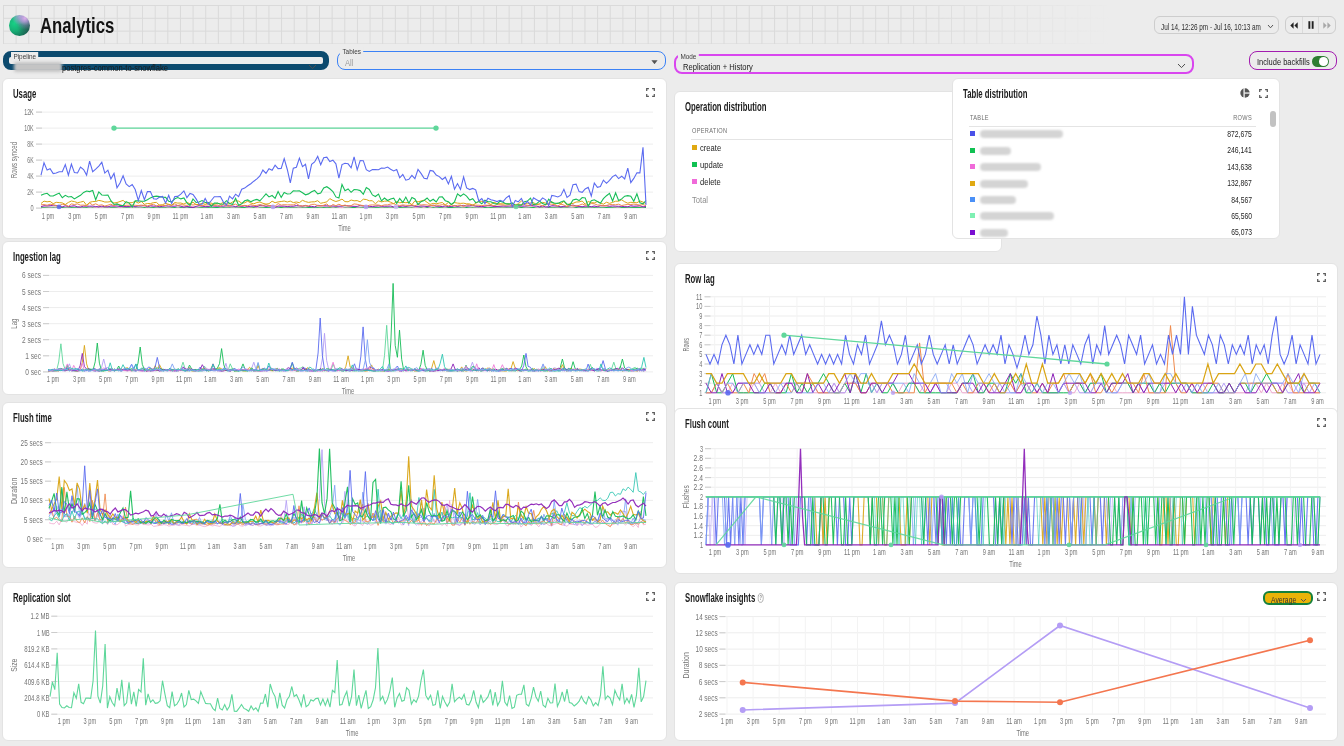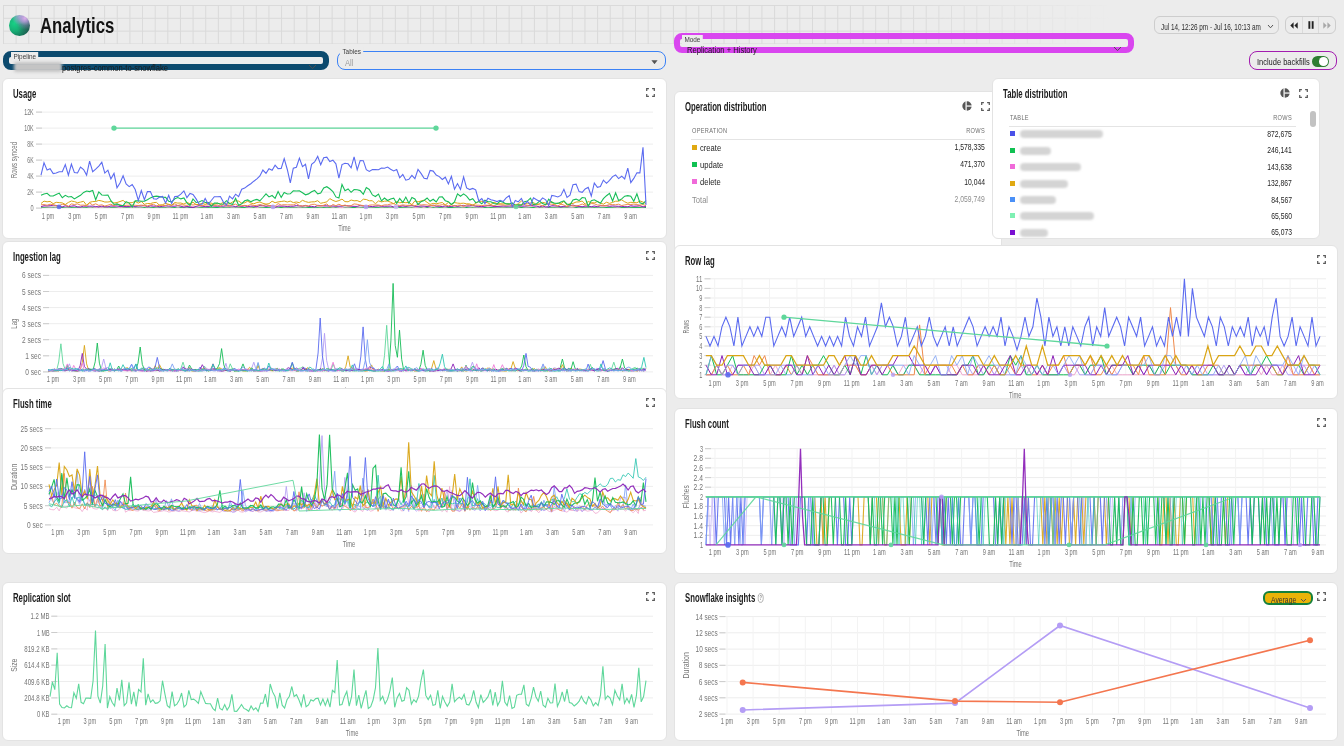--- a/index.html
+++ b/index.html
@@ -47,21 +47,21 @@
       <path d="M1,1 L4.5,4.6 L8,1" stroke="#4f4f4f" stroke-width="1" fill="none"></path>
     </svg>
   </div>
 <div style="position:absolute;left:336.5px;top:50.5px;width:329px;height:19.5px;border:1px solid #3b82f6;border-radius:8px">
     <div style="position:absolute;left:2px;top:-4.5px;background:#ececec;padding:0 3px;font-size:8px;color:#3c3c3c;line-height:9px;transform:scaleX(0.8);transform-origin:0 50%">Tables</div>
     <div class="" style="position:absolute;left:7px;top:5px;font-size:9.5px;color:#1a1a1a;white-space:nowrap;transform:scaleX(0.8);transform-origin:0 50%"><span style="color:#9d9d9d">All</span></div>
     <svg width="7" height="4.5" viewBox="0 0 7 4.5" style="position:absolute;right:7px;top:8px">
       <path d="M0.4,0.3 L3.5,4.2 L6.6,0.3 z" fill="#555"></path>
     </svg>
   </div>
-<div style="position:absolute;left:674px;top:33px;width:460px;height:19.5px;border:6px solid #d946ef;border-radius:8px">
+<div style="position:absolute;left:674px;top:54px;width:520px;height:19.5px;border:2px solid #d946ef;border-radius:8px">
     <div style="position:absolute;left:2px;top:-4.5px;background:#ececec;padding:0 3px;font-size:8px;color:#3c3c3c;line-height:9px;transform:scaleX(0.8);transform-origin:0 50%">Mode</div>
     <div class="" style="position:absolute;left:7px;top:5px;font-size:9.5px;color:#1a1a1a;white-space:nowrap;transform:scaleX(0.8);transform-origin:0 50%">Replication + History</div>
     <svg width="9" height="6" viewBox="0 0 9 6" style="position:absolute;right:6px;top:7px">
       <path d="M1,1 L4.5,4.6 L8,1" stroke="#4f4f4f" stroke-width="1" fill="none"></path>
     </svg>
   </div>
 <div style="position:absolute;left:1248.5px;top:50.5px;width:88px;height:19.5px;border:1px solid #a21caf;border-radius:8px">
     <div style="position:absolute;left:7px;top:5px;font-size:9px;color:#1a1a1a;white-space:nowrap;transform:scaleX(0.83);transform-origin:0 50%">Include backfills</div>
     <div style="position:absolute;right:6.5px;top:4.7px;width:17px;height:10.5px;border-radius:6px;background:#2e7d32">
       <div style="position:absolute;right:0.9px;top:0.9px;width:8.7px;height:8.7px;border-radius:50%;background:#fff"></div>
@@ -164,21 +164,21 @@
     <div class="tnum" style="right:16.2px;top:50.2px">1,578,335</div>
     <div style="position:absolute;left:16.5px;top:69.9px;width:5px;height:5px;background:#10c152"></div>
     <div class="trow" style="left:25px;top:67.10000000000001px">update</div>
     <div class="tnum" style="right:16.2px;top:67.4px">471,370</div>
     <div style="position:absolute;left:16.5px;top:87.1px;width:5px;height:5px;background:#f06ad9"></div>
     <div class="trow" style="left:25px;top:84.3px">delete</div>
     <div class="tnum" style="right:16.2px;top:84.6px">10,044</div>
     <div class="trow gray" style="left:16.5px;top:101.6px">Total</div>
     <div class="tnum gray" style="right:16.2px;top:101.9px">2,059,749</div>
   </div>
-<div class="card" style="left:992px;top:78.4px;width:328px;height:161px">
+<div class="card" style="left:952px;top:78.4px;width:328px;height:161px">
     <div class="ctitle">Table distribution</div>
     <div class="cicons">
       <svg width="10" height="10" viewBox="0 0 10 10">
         <circle cx="5" cy="5" r="4.7" fill="#565656"></circle>
         <rect x="3.5" y="0" width="1.2" height="10" fill="#fff"></rect>
         <rect x="4.4" y="4.45" width="5.6" height="1.2" fill="#fff"></rect>
       </svg>
       <svg width="9" height="9" viewBox="0 0 9 9" fill="none" stroke="#5a5a5a" stroke-width="1.25">
         <path d="M0.7,2.9 V0.7 H2.9"></path>
         <path d="M6.1,0.7 H8.3 V2.9"></path>
@@ -273,21 +273,21 @@
       <polyline fill="none" stroke="#5fd79b" stroke-width="1.0" opacity="0.9" points="45.0,129.0 47.1,128.7 49.3,128.7 51.4,128.3 53.6,128.6 55.7,120.0 57.9,101.8 60.0,121.5 62.1,127.3 64.3,126.0 66.4,129.1 68.6,127.5 70.7,127.8 72.9,127.3 75.0,127.0 77.2,127.8 79.3,129.0 81.4,128.7 83.6,128.0 85.7,127.2 87.9,126.9 90.0,128.0 92.2,128.8 94.3,128.3 96.4,128.6 98.6,128.7 100.7,127.9 102.9,128.9 105.0,127.3 107.2,126.2 109.3,128.6 111.4,127.2 113.6,127.7 115.7,128.2 117.9,128.8 120.0,128.4 122.2,128.2 124.3,128.8 126.4,127.9 128.6,129.0 130.7,128.6 132.9,128.9 135.0,128.3 137.2,128.6 139.3,128.3 141.5,127.4 143.6,128.9 145.7,127.8 147.9,126.9 150.0,128.3 152.2,128.7 154.3,128.6 156.5,127.6 158.6,126.5 160.7,128.2 162.9,128.5 165.0,128.0 167.2,129.0 169.3,127.5 171.5,128.1 173.6,129.0 175.7,128.3 177.9,126.5 180.0,120.2 182.2,127.0 184.3,128.8 186.5,129.0 188.6,128.3 190.7,128.8 192.9,128.6 195.0,129.0 197.2,129.0 199.3,128.6 201.5,124.2 203.6,128.0 205.8,129.1 207.9,128.3 210.0,127.0 212.2,128.3 214.3,128.1 216.5,126.1 218.6,129.1 220.8,128.2 222.9,128.3 225.0,129.1 227.2,121.8 229.3,126.4 231.5,126.9 233.6,128.5 235.8,129.0 237.9,128.6 240.0,129.0 242.2,128.8 244.3,127.9 246.5,128.5 248.6,129.0 250.8,127.8 252.9,128.9 255.1,121.3 257.2,128.9 259.3,127.8 261.5,128.1 263.6,127.7 265.8,128.4 267.9,127.8 270.1,128.6 272.2,128.5 274.3,128.9 276.5,128.9 278.6,128.9 280.8,128.3 282.9,128.4 285.1,128.8 287.2,128.2 289.3,127.6 291.5,128.6 293.6,127.8 295.8,126.4 297.9,126.1 300.1,124.7 302.2,129.1 304.3,128.9 306.5,128.8 308.6,127.8 310.8,127.0 312.9,129.0 315.1,127.7 317.2,128.5 319.4,127.6 321.5,129.0 323.6,128.3 325.8,128.4 327.9,128.5 330.1,122.1 332.2,127.0 334.4,128.1 336.5,128.8 338.6,127.5 340.8,127.9 342.9,129.1 345.1,128.5 347.2,129.0 349.4,127.6 351.5,127.5 353.6,127.7 355.8,128.1 357.9,128.5 360.1,128.8 362.2,127.3 364.4,126.8 366.5,128.1 368.6,128.4 370.8,129.1 372.9,128.4 375.1,127.3 377.2,128.9 379.4,128.9 381.5,113.6 383.7,83.3 385.8,115.9 387.9,128.4 390.1,127.0 392.2,128.5 394.4,127.3 396.5,128.1 398.7,128.2 400.8,129.1 402.9,127.1 405.1,125.4 407.2,125.7 409.4,127.9 411.5,128.9 413.7,128.8 415.8,129.1 417.9,128.3 420.1,127.8 422.2,127.0 424.4,128.1 426.5,127.3 428.7,127.5 430.8,128.5 432.9,128.8 435.1,127.6 437.2,127.4 439.4,127.7 441.5,128.2 443.7,126.7 445.8,127.8 448.0,128.3 450.1,128.2 452.2,128.5 454.4,129.0 456.5,128.9 458.7,127.4 460.8,127.6 463.0,128.5 465.1,128.6 467.2,127.9 469.4,128.6 471.5,128.3 473.7,128.2 475.8,128.2 478.0,128.6 480.1,126.5 482.2,128.4 484.4,128.6 486.5,127.6 488.7,128.7 490.8,128.6 493.0,128.3 495.1,128.3 497.3,128.1 499.4,127.6 501.5,126.3 503.7,127.0 505.8,129.1 508.0,128.5 510.1,126.8 512.3,128.5 514.4,128.1 516.5,129.0 518.7,128.8 520.8,128.5 523.0,128.4 525.1,128.9 527.3,128.8 529.4,128.5 531.5,127.9 533.7,128.4 535.8,128.8 538.0,127.9 540.1,125.6 542.3,127.8 544.4,127.8 546.5,128.8 548.7,128.8 550.8,128.9 553.0,128.7 555.1,128.9 557.3,128.7 559.4,125.8 561.6,128.6 563.7,127.3 565.8,128.9 568.0,127.2 570.1,128.7 572.3,128.5 574.4,127.0 576.6,128.4 578.7,127.5 580.8,127.6 583.0,126.8 585.1,128.6 587.3,122.3 589.4,128.1 591.6,127.5 593.7,127.7 595.8,128.6 598.0,128.8 600.1,127.7 602.3,127.2 604.4,128.9 606.6,127.6 608.7,126.5 610.8,120.2 613.0,127.0 615.1,127.9 617.3,124.3 619.4,129.0 621.6,127.8 623.7,128.2 625.9,127.3 628.0,127.3 630.1,126.3 632.3,125.4 634.4,127.8 636.6,129.1 638.7,126.2 640.9,126.5 643.0,129.1"></polyline>
       <polyline fill="none" stroke="#d9a414" stroke-width="1.0" opacity="0.9" points="45.0,129.1 47.1,128.7 49.3,128.9 51.4,129.0 53.6,128.9 55.7,128.9 57.9,127.3 60.0,127.3 62.1,127.8 64.3,128.1 66.4,127.3 68.6,127.4 70.7,128.6 72.9,128.9 75.0,128.9 77.2,127.6 79.3,120.6 81.4,103.4 83.6,121.9 85.7,128.4 87.9,127.7 90.0,128.6 92.2,128.6 94.3,128.0 96.4,127.2 98.6,128.4 100.7,129.0 102.9,126.7 105.0,128.9 107.2,129.0 109.3,128.0 111.4,128.0 113.6,128.1 115.7,127.4 117.9,128.1 120.0,127.8 122.2,126.4 124.3,125.7 126.4,127.0 128.6,128.7 130.7,128.4 132.9,128.4 135.0,128.1 137.2,128.1 139.3,126.6 141.5,127.0 143.6,129.0 145.7,126.9 147.9,126.2 150.0,128.8 152.2,123.7 154.3,128.5 156.5,122.7 158.6,126.9 160.7,128.7 162.9,127.3 165.0,128.6 167.2,128.0 169.3,128.3 171.5,127.8 173.6,128.3 175.7,128.7 177.9,127.8 180.0,128.6 182.2,128.2 184.3,129.0 186.5,125.5 188.6,129.1 190.7,128.9 192.9,129.0 195.0,127.9 197.2,128.1 199.3,126.8 201.5,126.9 203.6,127.8 205.8,129.0 207.9,127.1 210.0,121.9 212.2,127.2 214.3,126.5 216.5,125.8 218.6,126.8 220.8,128.6 222.9,128.0 225.0,128.2 227.2,129.1 229.3,128.1 231.5,129.0 233.6,129.0 235.8,128.6 237.9,128.3 240.0,128.8 242.2,129.0 244.3,128.9 246.5,125.3 248.6,127.3 250.8,128.4 252.9,128.8 255.1,123.7 257.2,128.7 259.3,126.6 261.5,127.3 263.6,128.4 265.8,128.5 267.9,128.6 270.1,128.9 272.2,127.5 274.3,126.4 276.5,128.5 278.6,127.7 280.8,128.4 282.9,128.4 285.1,127.6 287.2,128.2 289.3,125.8 291.5,128.1 293.6,129.0 295.8,129.0 297.9,127.7 300.1,128.4 302.2,127.8 304.3,125.7 306.5,126.9 308.6,128.5 310.8,128.6 312.9,128.6 315.1,128.1 317.2,128.8 319.4,126.6 321.5,127.4 323.6,128.8 325.8,127.7 327.9,128.3 330.1,128.2 332.2,127.7 334.4,128.5 336.5,128.5 338.6,128.6 340.8,129.0 342.9,124.3 345.1,113.8 347.2,125.1 349.4,126.1 351.5,128.5 353.6,128.3 355.8,128.5 357.9,128.6 360.1,128.3 362.2,129.1 364.4,128.9 366.5,128.2 368.6,122.9 370.8,128.9 372.9,129.1 375.1,127.1 377.2,128.2 379.4,129.0 381.5,128.8 383.7,128.4 385.8,127.7 387.9,127.1 390.1,128.7 392.2,128.4 394.4,127.8 396.5,128.8 398.7,127.2 400.8,127.5 402.9,128.1 405.1,127.0 407.2,128.6 409.4,127.7 411.5,128.9 413.7,128.9 415.8,128.5 417.9,128.1 420.1,128.2 422.2,128.7 424.4,128.6 426.5,128.2 428.7,126.0 430.8,118.6 432.9,126.5 435.1,127.2 437.2,127.6 439.4,128.5 441.5,128.7 443.7,127.9 445.8,127.3 448.0,127.3 450.1,128.2 452.2,128.2 454.4,127.5 456.5,128.8 458.7,124.9 460.8,128.4 463.0,129.1 465.1,128.5 467.2,127.3 469.4,127.0 471.5,128.1 473.7,128.7 475.8,128.7 478.0,127.6 480.1,125.9 482.2,128.1 484.4,126.2 486.5,126.2 488.7,127.4 490.8,128.4 493.0,128.6 495.1,128.4 497.3,128.7 499.4,128.9 501.5,129.0 503.7,129.1 505.8,126.7 508.0,126.6 510.1,119.6 512.3,126.4 514.4,128.9 516.5,128.3 518.7,129.1 520.8,127.9 523.0,127.0 525.1,128.4 527.3,128.4 529.4,127.6 531.5,126.5 533.7,128.7 535.8,128.2 538.0,127.1 540.1,128.3 542.3,124.7 544.4,128.9 546.5,128.7 548.7,128.4 550.8,127.0 553.0,127.2 555.1,127.3 557.3,127.4 559.4,122.7 561.6,127.7 563.7,129.1 565.8,128.4 568.0,125.8 570.1,127.8 572.3,128.1 574.4,128.7 576.6,127.0 578.7,127.4 580.8,127.9 583.0,128.4 585.1,128.3 587.3,128.1 589.4,128.4 591.6,127.6 593.7,128.5 595.8,128.7 598.0,128.5 600.1,128.0 602.3,128.6 604.4,127.8 606.6,128.3 608.7,127.9 610.8,128.0 613.0,128.5 615.1,127.7 617.3,127.0 619.4,129.1 621.6,128.2 623.7,127.7 625.9,127.5 628.0,128.8 630.1,128.5 632.3,128.8 634.4,129.0 636.6,128.0 638.7,128.4 640.9,128.8 643.0,126.6"></polyline>
       <polyline fill="none" stroke="#17bd58" stroke-width="1.0" opacity="0.9" points="45.0,128.6 47.1,128.2 49.3,127.8 51.4,127.2 53.6,128.2 55.7,126.9 57.9,126.4 60.0,127.9 62.1,128.3 64.3,123.3 66.4,127.9 68.6,128.6 70.7,128.7 72.9,128.8 75.0,128.9 77.2,128.4 79.3,127.1 81.4,128.2 83.6,128.3 85.7,126.7 87.9,127.7 90.0,128.1 92.2,119.8 94.3,101.0 96.4,121.2 98.6,128.8 100.7,129.0 102.9,128.4 105.0,127.7 107.2,127.7 109.3,128.5 111.4,127.1 113.6,127.9 115.7,124.0 117.9,129.0 120.0,127.7 122.2,127.9 124.3,126.9 126.4,127.5 128.6,126.7 130.7,127.2 132.9,127.8 135.0,121.2 137.2,105.0 139.3,122.4 141.5,127.7 143.6,129.0 145.7,128.1 147.9,129.0 150.0,127.7 152.2,127.1 154.3,128.1 156.5,125.8 158.6,127.4 160.7,127.7 162.9,128.0 165.0,127.8 167.2,126.3 169.3,127.9 171.5,128.7 173.6,127.5 175.7,126.8 177.9,128.7 180.0,127.6 182.2,128.7 184.3,128.2 186.5,123.1 188.6,126.9 190.7,127.9 192.9,127.5 195.0,128.9 197.2,128.5 199.3,128.8 201.5,128.0 203.6,128.3 205.8,127.6 207.9,127.9 210.0,128.2 212.2,128.0 214.3,126.3 216.5,121.7 218.6,106.6 220.8,122.9 222.9,128.5 225.0,128.6 227.2,127.5 229.3,127.0 231.5,129.0 233.6,128.1 235.8,128.9 237.9,127.1 240.0,121.9 242.2,127.5 244.3,128.9 246.5,128.3 248.6,125.9 250.8,127.8 252.9,128.6 255.1,129.0 257.2,128.7 259.3,128.2 261.5,128.7 263.6,127.0 265.8,127.9 267.9,127.4 270.1,128.7 272.2,127.5 274.3,128.1 276.5,128.4 278.6,127.0 280.8,127.1 282.9,128.7 285.1,127.8 287.2,126.9 289.3,120.8 291.5,128.4 293.6,128.9 295.8,128.6 297.9,128.3 300.1,128.6 302.2,127.7 304.3,128.8 306.5,128.1 308.6,128.4 310.8,128.1 312.9,128.9 315.1,127.8 317.2,127.4 319.4,128.9 321.5,128.4 323.6,126.7 325.8,127.0 327.9,128.2 330.1,128.3 332.2,128.9 334.4,127.6 336.5,125.9 338.6,126.4 340.8,128.6 342.9,128.5 345.1,128.0 347.2,127.6 349.4,128.8 351.5,128.8 353.6,128.8 355.8,127.4 357.9,128.2 360.1,127.8 362.2,128.3 364.4,127.6 366.5,128.3 368.6,128.7 370.8,128.7 372.9,128.2 375.1,129.0 377.2,128.8 379.4,128.6 381.5,129.0 383.7,127.7 385.8,128.4 387.9,98.9 390.1,41.4 392.2,103.4 394.4,115.3 396.5,88.1 398.7,117.4 400.8,128.8 402.9,127.5 405.1,128.4 407.2,128.6 409.4,128.8 411.5,126.9 413.7,127.7 415.8,128.4 417.9,122.3 420.1,108.2 422.2,123.4 424.4,128.2 426.5,129.0 428.7,128.5 430.8,128.9 432.9,127.4 435.1,126.7 437.2,127.6 439.4,128.0 441.5,127.1 443.7,129.0 445.8,128.9 448.0,128.8 450.1,128.9 452.2,128.6 454.4,128.8 456.5,127.9 458.7,128.9 460.8,129.1 463.0,123.3 465.1,128.0 467.2,128.3 469.4,124.6 471.5,124.9 473.7,128.5 475.8,128.2 478.0,129.1 480.1,128.5 482.2,126.8 484.4,128.6 486.5,128.3 488.7,128.9 490.8,126.8 493.0,128.7 495.1,128.0 497.3,127.4 499.4,126.6 501.5,128.2 503.7,128.2 505.8,128.3 508.0,128.6 510.1,128.8 512.3,128.8 514.4,128.0 516.5,127.7 518.7,124.0 520.8,113.0 523.0,124.8 525.1,128.3 527.3,128.3 529.4,126.4 531.5,128.9 533.7,127.3 535.8,128.8 538.0,127.9 540.1,128.8 542.3,128.8 544.4,128.9 546.5,127.3 548.7,126.7 550.8,128.9 553.0,128.6 555.1,128.5 557.3,125.4 559.4,117.0 561.6,126.0 563.7,128.0 565.8,127.2 568.0,127.2 570.1,119.7 572.3,127.2 574.4,127.5 576.6,128.6 578.7,128.0 580.8,128.7 583.0,127.8 585.1,128.7 587.3,127.9 589.4,125.5 591.6,127.9 593.7,127.9 595.8,127.7 598.0,128.5 600.1,127.7 602.3,127.4 604.4,129.1 606.6,128.8 608.7,127.7 610.8,127.2 613.0,126.7 615.1,128.7 617.3,125.4 619.4,117.0 621.6,126.0 623.7,127.6 625.9,129.0 628.0,128.5 630.1,127.3 632.3,127.0 634.4,126.0 636.6,128.3 638.7,128.0 640.9,128.8 643.0,127.3"></polyline>
       <polyline fill="none" stroke="#5b6bf0" stroke-width="1.0" opacity="0.9" points="45.0,128.0 47.1,128.2 49.3,129.1 51.4,129.0 53.6,128.7 55.7,128.7 57.9,128.1 60.0,128.8 62.1,126.9 64.3,126.1 66.4,126.5 68.6,128.8 70.7,128.6 72.9,128.4 75.0,128.4 77.2,127.5 79.3,128.4 81.4,128.9 83.6,128.1 85.7,129.0 87.9,128.2 90.0,128.7 92.2,129.1 94.3,128.6 96.4,127.1 98.6,129.0 100.7,127.4 102.9,128.4 105.0,127.8 107.2,127.1 109.3,128.2 111.4,129.0 113.6,127.5 115.7,127.2 117.9,129.1 120.0,128.5 122.2,127.2 124.3,128.5 126.4,126.5 128.6,122.2 130.7,126.5 132.9,122.0 135.0,128.4 137.2,127.8 139.3,128.5 141.5,129.0 143.6,127.4 145.7,124.9 147.9,126.1 150.0,128.9 152.2,124.8 154.3,115.4 156.5,125.6 158.6,128.0 160.7,128.7 162.9,128.6 165.0,129.0 167.2,127.6 169.3,127.9 171.5,128.5 173.6,128.7 175.7,128.7 177.9,127.9 180.0,128.5 182.2,129.1 184.3,128.6 186.5,128.5 188.6,127.8 190.7,127.9 192.9,128.5 195.0,128.2 197.2,125.0 199.3,127.9 201.5,127.6 203.6,128.8 205.8,127.3 207.9,129.0 210.0,121.9 212.2,128.1 214.3,128.7 216.5,128.0 218.6,128.9 220.8,126.2 222.9,127.3 225.0,128.9 227.2,129.0 229.3,128.3 231.5,126.6 233.6,127.6 235.8,128.3 237.9,127.1 240.0,127.8 242.2,128.1 244.3,128.6 246.5,128.3 248.6,128.0 250.8,127.7 252.9,127.5 255.1,128.5 257.2,127.6 259.3,127.2 261.5,126.2 263.6,127.8 265.8,124.0 267.9,126.6 270.1,127.4 272.2,128.8 274.3,127.9 276.5,129.0 278.6,127.9 280.8,128.9 282.9,129.0 285.1,128.0 287.2,126.5 289.3,120.2 291.5,127.0 293.6,128.9 295.8,128.4 297.9,127.9 300.1,126.2 302.2,126.1 304.3,128.5 306.5,127.5 308.6,128.9 310.8,128.8 312.9,127.4 315.1,111.0 317.2,76.0 319.4,113.7 321.5,127.8 323.6,128.5 325.8,128.9 327.9,128.4 330.1,128.9 332.2,129.0 334.4,128.6 336.5,128.4 338.6,127.9 340.8,128.7 342.9,128.1 345.1,128.7 347.2,129.0 349.4,126.7 351.5,121.8 353.6,128.4 355.8,128.9 357.9,114.1 360.1,84.9 362.2,116.4 364.4,128.4 366.5,128.6 368.6,128.1 370.8,128.8 372.9,128.6 375.1,127.4 377.2,128.0 379.4,128.1 381.5,128.7 383.7,128.9 385.8,129.0 387.9,128.0 390.1,128.2 392.2,126.6 394.4,124.0 396.5,128.2 398.7,128.8 400.8,127.7 402.9,128.0 405.1,127.8 407.2,128.6 409.4,127.7 411.5,127.9 413.7,128.6 415.8,129.1 417.9,128.7 420.1,128.5 422.2,128.8 424.4,128.2 426.5,128.3 428.7,126.2 430.8,128.6 432.9,128.2 435.1,128.4 437.2,128.7 439.4,128.1 441.5,128.4 443.7,127.9 445.8,128.9 448.0,129.0 450.1,128.7 452.2,127.5 454.4,127.2 456.5,128.2 458.7,129.1 460.8,127.5 463.0,127.3 465.1,126.4 467.2,128.3 469.4,129.0 471.5,127.2 473.7,128.1 475.8,128.9 478.0,126.7 480.1,125.9 482.2,128.0 484.4,129.1 486.5,127.0 488.7,128.9 490.8,128.3 493.0,127.1 495.1,129.0 497.3,127.6 499.4,128.3 501.5,128.7 503.7,127.9 505.8,127.5 508.0,126.3 510.1,127.5 512.3,127.3 514.4,126.7 516.5,128.9 518.7,129.0 520.8,123.4 523.0,111.4 525.1,124.4 527.3,125.2 529.4,128.5 531.5,129.0 533.7,128.5 535.8,128.7 538.0,128.5 540.1,128.2 542.3,128.2 544.4,127.9 546.5,128.8 548.7,129.1 550.8,128.5 553.0,127.4 555.1,128.9 557.3,128.5 559.4,127.1 561.6,126.0 563.7,127.8 565.8,128.4 568.0,128.9 570.1,127.2 572.3,128.3 574.4,128.4 576.6,128.4 578.7,128.7 580.8,128.8 583.0,128.9 585.1,122.1 587.3,127.9 589.4,128.4 591.6,128.4 593.7,128.2 595.8,126.8 598.0,126.0 600.1,118.6 602.3,126.5 604.4,129.0 606.6,127.9 608.7,128.3 610.8,128.1 613.0,128.5 615.1,128.3 617.3,128.2 619.4,128.3 621.6,128.5 623.7,128.6 625.9,128.3 628.0,129.1 630.1,127.7 632.3,128.2 634.4,128.9 636.6,126.9 638.7,128.7 640.9,127.7 643.0,128.0"></polyline>
       <polyline fill="none" stroke="#8d24b8" stroke-width="1.0" opacity="0.9" points="45.0,128.7 47.1,129.0 49.3,127.6 51.4,127.3 53.6,128.1 55.7,127.2 57.9,127.4 60.0,128.5 62.1,128.9 64.3,128.1 66.4,128.0 68.6,128.7 70.7,128.6 72.9,128.8 75.0,128.8 77.2,123.4 79.3,111.4 81.4,124.4 83.6,127.2 85.7,126.9 87.9,128.7 90.0,127.3 92.2,126.6 94.3,129.0 96.4,129.1 98.6,127.7 100.7,128.4 102.9,126.2 105.0,128.0 107.2,128.0 109.3,126.7 111.4,128.8 113.6,127.6 115.7,127.4 117.9,127.1 120.0,128.0 122.2,128.3 124.3,128.1 126.4,128.0 128.6,128.0 130.7,127.8 132.9,129.0 135.0,127.9 137.2,128.4 139.3,128.9 141.5,128.4 143.6,129.1 145.7,128.8 147.9,128.9 150.0,128.9 152.2,128.4 154.3,128.0 156.5,129.1 158.6,128.7 160.7,128.1 162.9,127.5 165.0,127.9 167.2,128.5 169.3,128.9 171.5,128.8 173.6,128.7 175.7,128.6 177.9,128.0 180.0,125.4 182.2,126.6 184.3,127.7 186.5,126.9 188.6,127.3 190.7,128.7 192.9,128.6 195.0,128.3 197.2,127.4 199.3,122.7 201.5,126.7 203.6,128.2 205.8,128.3 207.9,128.0 210.0,126.7 212.2,127.2 214.3,128.6 216.5,128.9 218.6,129.1 220.8,128.9 222.9,128.0 225.0,128.1 227.2,128.9 229.3,127.7 231.5,128.4 233.6,128.5 235.8,128.4 237.9,128.1 240.0,128.5 242.2,127.8 244.3,128.1 246.5,128.7 248.6,128.3 250.8,129.0 252.9,128.8 255.1,128.6 257.2,129.0 259.3,128.9 261.5,128.7 263.6,128.8 265.8,128.4 267.9,127.5 270.1,127.7 272.2,128.5 274.3,128.3 276.5,127.5 278.6,128.6 280.8,128.7 282.9,127.7 285.1,125.7 287.2,126.4 289.3,127.7 291.5,127.1 293.6,126.1 295.8,128.0 297.9,128.8 300.1,125.3 302.2,128.6 304.3,126.9 306.5,128.9 308.6,128.8 310.8,129.0 312.9,128.4 315.1,129.1 317.2,126.6 319.4,127.8 321.5,128.3 323.6,128.6 325.8,128.9 327.9,127.0 330.1,128.6 332.2,128.4 334.4,127.8 336.5,128.0 338.6,126.9 340.8,127.6 342.9,128.8 345.1,128.2 347.2,128.7 349.4,128.5 351.5,128.4 353.6,128.1 355.8,127.5 357.9,127.5 360.1,127.2 362.2,128.0 364.4,128.0 366.5,124.7 368.6,125.8 370.8,126.7 372.9,128.4 375.1,128.3 377.2,128.6 379.4,127.9 381.5,128.5 383.7,128.9 385.8,128.9 387.9,128.9 390.1,128.4 392.2,127.6 394.4,126.9 396.5,128.9 398.7,129.1 400.8,128.2 402.9,128.9 405.1,128.6 407.2,128.2 409.4,128.0 411.5,127.4 413.7,128.2 415.8,128.1 417.9,126.5 420.1,128.6 422.2,128.8 424.4,127.5 426.5,129.0 428.7,129.0 430.8,129.1 432.9,128.7 435.1,128.5 437.2,128.0 439.4,127.9 441.5,127.4 443.7,127.6 445.8,128.6 448.0,127.1 450.1,121.9 452.2,127.5 454.4,129.1 456.5,128.1 458.7,128.4 460.8,127.8 463.0,127.8 465.1,127.9 467.2,128.8 469.4,128.4 471.5,127.8 473.7,129.0 475.8,125.7 478.0,128.1 480.1,128.8 482.2,127.9 484.4,127.3 486.5,128.8 488.7,127.8 490.8,129.0 493.0,127.1 495.1,128.9 497.3,128.7 499.4,127.8 501.5,128.4 503.7,126.7 505.8,127.6 508.0,128.9 510.1,128.1 512.3,125.9 514.4,127.4 516.5,128.5 518.7,127.4 520.8,128.7 523.0,127.8 525.1,128.5 527.3,128.1 529.4,128.7 531.5,128.7 533.7,128.6 535.8,128.3 538.0,129.1 540.1,127.4 542.3,128.4 544.4,127.5 546.5,127.8 548.7,127.7 550.8,127.1 553.0,128.7 555.1,126.1 557.3,126.8 559.4,128.4 561.6,128.7 563.7,127.7 565.8,126.4 568.0,128.5 570.1,127.2 572.3,128.4 574.4,126.3 576.6,128.3 578.7,128.5 580.8,128.4 583.0,128.8 585.1,128.9 587.3,126.8 589.4,128.0 591.6,129.1 593.7,127.5 595.8,126.9 598.0,128.0 600.1,128.5 602.3,128.8 604.4,128.9 606.6,128.5 608.7,128.6 610.8,128.1 613.0,126.7 615.1,126.3 617.3,128.7 619.4,125.9 621.6,127.6 623.7,127.0 625.9,128.4 628.0,128.5 630.1,128.8 632.3,128.5 634.4,127.7 636.6,127.3 638.7,128.7 640.9,127.0 643.0,127.9"></polyline>
       <polyline fill="none" stroke="#ee7ed8" stroke-width="1.0" opacity="0.9" points="45.0,127.8 47.1,128.5 49.3,128.8 51.4,127.0 53.6,127.7 55.7,127.4 57.9,127.6 60.0,127.4 62.1,127.1 64.3,121.9 66.4,127.5 68.6,128.8 70.7,123.4 72.9,127.4 75.0,129.1 77.2,128.5 79.3,121.4 81.4,128.7 83.6,127.0 85.7,128.2 87.9,128.5 90.0,128.0 92.2,129.1 94.3,127.8 96.4,128.9 98.6,127.6 100.7,126.0 102.9,126.9 105.0,127.9 107.2,128.8 109.3,127.5 111.4,128.0 113.6,128.1 115.7,127.9 117.9,127.8 120.0,128.5 122.2,128.6 124.3,129.0 126.4,128.6 128.6,129.0 130.7,127.9 132.9,127.6 135.0,128.7 137.2,129.0 139.3,129.1 141.5,128.6 143.6,128.8 145.7,128.9 147.9,126.8 150.0,126.8 152.2,128.6 154.3,127.2 156.5,127.3 158.6,128.8 160.7,128.3 162.9,128.6 165.0,128.6 167.2,128.1 169.3,128.4 171.5,128.8 173.6,127.4 175.7,128.7 177.9,128.1 180.0,128.8 182.2,127.7 184.3,126.6 186.5,126.1 188.6,128.0 190.7,129.1 192.9,128.9 195.0,128.4 197.2,127.8 199.3,128.5 201.5,127.5 203.6,126.3 205.8,128.0 207.9,125.9 210.0,128.4 212.2,128.1 214.3,128.7 216.5,127.0 218.6,128.3 220.8,128.8 222.9,126.8 225.0,127.3 227.2,127.8 229.3,128.1 231.5,128.1 233.6,127.9 235.8,127.1 237.9,128.1 240.0,127.6 242.2,127.2 244.3,127.1 246.5,128.1 248.6,128.4 250.8,128.0 252.9,128.6 255.1,128.8 257.2,129.0 259.3,128.7 261.5,128.3 263.6,128.1 265.8,126.9 267.9,125.3 270.1,128.3 272.2,127.6 274.3,127.4 276.5,126.9 278.6,128.5 280.8,128.7 282.9,127.3 285.1,127.9 287.2,128.7 289.3,128.8 291.5,128.4 293.6,128.7 295.8,127.9 297.9,128.3 300.1,127.9 302.2,129.0 304.3,128.4 306.5,128.7 308.6,128.8 310.8,127.5 312.9,128.8 315.1,128.9 317.2,129.0 319.4,129.0 321.5,128.0 323.6,128.5 325.8,127.3 327.9,126.5 330.1,120.2 332.2,127.0 334.4,128.9 336.5,128.3 338.6,127.8 340.8,129.0 342.9,127.4 345.1,127.7 347.2,128.2 349.4,125.8 351.5,126.3 353.6,128.3 355.8,128.6 357.9,128.8 360.1,128.3 362.2,126.6 364.4,126.9 366.5,127.0 368.6,127.7 370.8,128.9 372.9,129.1 375.1,127.7 377.2,128.1 379.4,129.0 381.5,127.5 383.7,128.3 385.8,128.3 387.9,128.2 390.1,128.0 392.2,128.4 394.4,128.6 396.5,128.6 398.7,127.8 400.8,128.4 402.9,127.5 405.1,129.0 407.2,127.9 409.4,127.1 411.5,128.6 413.7,127.3 415.8,128.6 417.9,127.5 420.1,126.6 422.2,128.5 424.4,127.9 426.5,127.8 428.7,128.7 430.8,128.6 432.9,128.9 435.1,127.3 437.2,127.9 439.4,127.6 441.5,126.6 443.7,129.1 445.8,128.5 448.0,127.6 450.1,128.7 452.2,128.5 454.4,128.1 456.5,128.7 458.7,128.9 460.8,128.7 463.0,123.9 465.1,128.6 467.2,128.7 469.4,128.4 471.5,128.5 473.7,121.8 475.8,128.3 478.0,128.3 480.1,128.1 482.2,128.3 484.4,127.1 486.5,128.3 488.7,128.6 490.8,122.6 493.0,129.1 495.1,127.8 497.3,127.4 499.4,122.7 501.5,127.7 503.7,128.2 505.8,127.5 508.0,128.9 510.1,127.5 512.3,127.1 514.4,128.3 516.5,127.3 518.7,128.3 520.8,127.8 523.0,127.8 525.1,128.6 527.3,128.1 529.4,129.0 531.5,128.9 533.7,127.5 535.8,127.0 538.0,128.5 540.1,128.8 542.3,128.7 544.4,127.9 546.5,128.0 548.7,127.2 550.8,128.7 553.0,128.5 555.1,128.0 557.3,128.0 559.4,128.3 561.6,128.2 563.7,128.9 565.8,126.9 568.0,128.5 570.1,128.1 572.3,127.3 574.4,128.5 576.6,128.2 578.7,128.6 580.8,128.0 583.0,127.6 585.1,127.7 587.3,128.6 589.4,128.0 591.6,127.2 593.7,128.8 595.8,127.9 598.0,129.0 600.1,128.0 602.3,127.0 604.4,128.3 606.6,127.8 608.7,127.2 610.8,128.4 613.0,127.9 615.1,126.8 617.3,127.6 619.4,128.5 621.6,127.9 623.7,128.8 625.9,128.5 628.0,128.5 630.1,128.5 632.3,128.1 634.4,127.6 636.6,129.1 638.7,128.0 640.9,129.1 643.0,128.4"></polyline>
       <polyline fill="none" stroke="#2fc6b1" stroke-width="1.0" opacity="0.9" points="45.0,127.4 47.1,128.4 49.3,127.4 51.4,128.0 53.6,128.7 55.7,128.0 57.9,128.7 60.0,128.0 62.1,127.6 64.3,127.6 66.4,125.5 68.6,126.5 70.7,127.1 72.9,126.5 75.0,127.8 77.2,128.3 79.3,128.9 81.4,128.1 83.6,127.1 85.7,127.9 87.9,128.7 90.0,126.7 92.2,127.7 94.3,128.2 96.4,129.1 98.6,128.9 100.7,128.5 102.9,128.2 105.0,128.3 107.2,120.8 109.3,127.8 111.4,128.9 113.6,128.2 115.7,128.7 117.9,127.4 120.0,122.7 122.2,126.9 124.3,126.5 126.4,126.7 128.6,128.5 130.7,127.9 132.9,121.9 135.0,128.2 137.2,127.1 139.3,125.8 141.5,129.0 143.6,127.8 145.7,127.9 147.9,126.5 150.0,127.8 152.2,126.9 154.3,125.7 156.5,127.7 158.6,128.8 160.7,128.9 162.9,128.0 165.0,128.7 167.2,126.2 169.3,129.1 171.5,127.2 173.6,127.5 175.7,127.5 177.9,127.6 180.0,128.3 182.2,129.0 184.3,127.3 186.5,126.9 188.6,128.6 190.7,128.7 192.9,128.9 195.0,127.3 197.2,128.3 199.3,127.4 201.5,127.1 203.6,128.7 205.8,128.8 207.9,127.7 210.0,122.6 212.2,126.5 214.3,127.8 216.5,127.4 218.6,127.9 220.8,128.0 222.9,126.3 225.0,128.7 227.2,127.5 229.3,128.0 231.5,128.9 233.6,129.0 235.8,129.0 237.9,128.3 240.0,128.1 242.2,128.6 244.3,129.0 246.5,128.6 248.6,127.6 250.8,129.0 252.9,128.2 255.1,128.5 257.2,128.5 259.3,127.7 261.5,127.0 263.6,128.3 265.8,121.0 267.9,127.1 270.1,126.8 272.2,128.4 274.3,126.5 276.5,128.4 278.6,128.6 280.8,128.3 282.9,128.5 285.1,128.6 287.2,127.5 289.3,128.3 291.5,126.9 293.6,127.8 295.8,128.8 297.9,128.1 300.1,128.4 302.2,128.5 304.3,128.3 306.5,125.0 308.6,126.1 310.8,129.0 312.9,129.0 315.1,127.9 317.2,128.6 319.4,127.0 321.5,127.5 323.6,128.4 325.8,127.7 327.9,128.1 330.1,127.4 332.2,128.6 334.4,127.5 336.5,127.1 338.6,129.0 340.8,129.1 342.9,127.5 345.1,127.9 347.2,127.8 349.4,122.9 351.5,128.5 353.6,128.6 355.8,128.9 357.9,129.0 360.1,128.9 362.2,128.5 364.4,128.0 366.5,128.7 368.6,128.7 370.8,129.1 372.9,129.1 375.1,128.7 377.2,127.1 379.4,124.5 381.5,128.7 383.7,128.3 385.8,128.1 387.9,128.9 390.1,129.0 392.2,128.7 394.4,127.6 396.5,126.6 398.7,126.6 400.8,127.5 402.9,123.9 405.1,129.0 407.2,126.9 409.4,127.3 411.5,127.6 413.7,128.3 415.8,128.7 417.9,128.6 420.1,127.0 422.2,128.9 424.4,129.0 426.5,128.1 428.7,128.1 430.8,128.1 432.9,127.9 435.1,127.2 437.2,121.3 439.4,112.2 441.5,124.6 443.7,128.3 445.8,128.2 448.0,128.7 450.1,128.5 452.2,128.7 454.4,126.8 456.5,128.0 458.7,128.7 460.8,127.9 463.0,128.1 465.1,128.5 467.2,127.3 469.4,128.4 471.5,128.3 473.7,128.4 475.8,128.1 478.0,127.9 480.1,128.2 482.2,127.3 484.4,127.7 486.5,128.0 488.7,128.0 490.8,128.4 493.0,129.1 495.1,128.8 497.3,127.3 499.4,128.0 501.5,128.4 503.7,128.0 505.8,128.6 508.0,128.5 510.1,127.6 512.3,128.3 514.4,127.2 516.5,127.8 518.7,128.8 520.8,127.9 523.0,127.4 525.1,129.1 527.3,128.6 529.4,128.8 531.5,128.9 533.7,127.9 535.8,128.3 538.0,128.4 540.1,128.6 542.3,128.9 544.4,128.1 546.5,126.1 548.7,127.4 550.8,128.8 553.0,128.8 555.1,128.6 557.3,129.0 559.4,128.0 561.6,127.0 563.7,128.9 565.8,126.1 568.0,129.1 570.1,127.7 572.3,128.8 574.4,128.7 576.6,128.3 578.7,128.4 580.8,127.6 583.0,128.1 585.1,128.9 587.3,127.9 589.4,126.3 591.6,127.8 593.7,128.9 595.8,128.9 598.0,121.9 600.1,128.3 602.3,128.3 604.4,127.1 606.6,125.9 608.7,126.8 610.8,128.6 613.0,127.9 615.1,128.4 617.3,128.6 619.4,128.6 621.6,127.8 623.7,128.5 625.9,129.0 628.0,127.5 630.1,127.7 632.3,128.4 634.4,127.3 636.6,128.1 638.7,124.8 640.9,115.4 643.0,125.6"></polyline>
       <polyline fill="none" stroke="#7fa3f5" stroke-width="1.0" opacity="0.9" points="45.0,128.8 47.1,128.4 49.3,128.0 51.4,127.5 53.6,127.8 55.7,126.9 57.9,126.7 60.0,128.9 62.1,127.5 64.3,127.9 66.4,128.8 68.6,127.7 70.7,127.8 72.9,127.8 75.0,126.2 77.2,128.5 79.3,127.8 81.4,128.7 83.6,128.1 85.7,129.1 87.9,129.0 90.0,127.8 92.2,127.7 94.3,127.9 96.4,126.9 98.6,127.4 100.7,127.8 102.9,126.2 105.0,127.8 107.2,129.1 109.3,128.6 111.4,127.5 113.6,127.7 115.7,128.9 117.9,128.3 120.0,128.5 122.2,125.9 124.3,127.4 126.4,126.7 128.6,122.6 130.7,128.5 132.9,129.1 135.0,127.9 137.2,128.0 139.3,127.9 141.5,126.1 143.6,127.3 145.7,128.0 147.9,128.3 150.0,128.2 152.2,127.6 154.3,127.4 156.5,127.4 158.6,128.3 160.7,129.0 162.9,127.4 165.0,128.1 167.2,127.1 169.3,121.9 171.5,127.1 173.6,128.3 175.7,128.1 177.9,127.3 180.0,127.0 182.2,127.7 184.3,127.9 186.5,129.0 188.6,127.8 190.7,128.4 192.9,129.0 195.0,129.0 197.2,128.9 199.3,128.8 201.5,128.7 203.6,127.2 205.8,128.4 207.9,127.9 210.0,128.8 212.2,128.7 214.3,128.4 216.5,128.7 218.6,127.5 220.8,126.4 222.9,127.5 225.0,128.2 227.2,128.5 229.3,128.0 231.5,127.8 233.6,127.6 235.8,128.9 237.9,127.5 240.0,124.7 242.2,127.1 244.3,128.5 246.5,128.5 248.6,128.8 250.8,127.4 252.9,128.1 255.1,120.4 257.2,128.3 259.3,128.8 261.5,128.2 263.6,128.6 265.8,128.5 267.9,127.8 270.1,127.0 272.2,127.3 274.3,128.4 276.5,128.0 278.6,128.4 280.8,128.5 282.9,127.6 285.1,127.8 287.2,127.5 289.3,128.5 291.5,127.2 293.6,127.0 295.8,128.1 297.9,129.1 300.1,128.8 302.2,128.4 304.3,129.0 306.5,128.5 308.6,127.9 310.8,127.8 312.9,127.7 315.1,128.1 317.2,129.0 319.4,128.0 321.5,127.5 323.6,127.6 325.8,128.6 327.9,128.6 330.1,128.7 332.2,127.4 334.4,126.4 336.5,128.1 338.6,127.1 340.8,127.7 342.9,126.6 345.1,128.1 347.2,128.2 349.4,127.6 351.5,128.9 353.6,127.8 355.8,128.8 357.9,127.6 360.1,127.6 362.2,118.6 364.4,97.7 366.5,120.2 368.6,125.4 370.8,125.7 372.9,128.4 375.1,128.7 377.2,128.4 379.4,128.6 381.5,127.6 383.7,127.6 385.8,122.4 387.9,128.6 390.1,127.1 392.2,128.4 394.4,128.1 396.5,128.2 398.7,128.4 400.8,128.3 402.9,127.0 405.1,125.1 407.2,128.9 409.4,128.1 411.5,127.0 413.7,125.6 415.8,127.7 417.9,128.7 420.1,127.9 422.2,127.8 424.4,127.6 426.5,126.5 428.7,128.8 430.8,128.3 432.9,126.2 435.1,126.1 437.2,128.8 439.4,127.7 441.5,128.6 443.7,128.4 445.8,127.7 448.0,127.6 450.1,127.7 452.2,128.4 454.4,128.8 456.5,127.8 458.7,126.3 460.8,127.1 463.0,129.0 465.1,128.1 467.2,128.8 469.4,126.0 471.5,125.7 473.7,127.9 475.8,128.1 478.0,127.6 480.1,127.6 482.2,128.1 484.4,127.3 486.5,126.1 488.7,128.7 490.8,128.8 493.0,128.9 495.1,129.1 497.3,128.8 499.4,128.7 501.5,128.3 503.7,127.5 505.8,128.2 508.0,127.7 510.1,127.8 512.3,128.4 514.4,126.6 516.5,126.9 518.7,128.4 520.8,128.9 523.0,127.9 525.1,128.7 527.3,127.8 529.4,129.0 531.5,127.4 533.7,128.5 535.8,128.9 538.0,127.1 540.1,121.9 542.3,127.5 544.4,127.1 546.5,128.4 548.7,127.4 550.8,128.5 553.0,128.7 555.1,127.5 557.3,127.8 559.4,128.8 561.6,128.3 563.7,128.9 565.8,129.0 568.0,127.9 570.1,128.1 572.3,129.0 574.4,128.5 576.6,127.8 578.7,128.0 580.8,127.8 583.0,127.4 585.1,129.0 587.3,128.3 589.4,126.5 591.6,126.6 593.7,128.4 595.8,128.8 598.0,128.6 600.1,126.4 602.3,126.7 604.4,128.5 606.6,128.6 608.7,128.3 610.8,129.0 613.0,128.4 615.1,129.0 617.3,128.0 619.4,128.6 621.6,127.9 623.7,126.0 625.9,125.0 628.0,126.4 630.1,128.7 632.3,128.7 634.4,127.2 636.6,128.1 638.7,128.6 640.9,129.0 643.0,127.4"></polyline>
     </svg>
   </div>
-<div class="card" style="left:674px;top:245px;width:664px;height:154px">
+<div class="card" style="left:674px;top:263px;width:664px;height:154px">
     <div class="ctitle">Row lag</div>
     <div class="cicons">
       <svg width="9" height="9" viewBox="0 0 9 9" fill="none" stroke="#5a5a5a" stroke-width="1.25">
         <path d="M0.7,2.9 V0.7 H2.9"></path>
         <path d="M6.1,0.7 H8.3 V2.9"></path>
         <path d="M8.3,6.1 V8.3 H6.1"></path>
         <path d="M2.9,8.3 H0.7 V6.1"></path>
       </svg>
     </div>
     <svg width="664" height="154" viewBox="0 0 664 154" style="position:absolute;left:0;top:0;font-family:'Liberation Sans',sans-serif">
@@ -381,21 +381,21 @@
       <polyline fill="none" stroke="#d9a414" stroke-width="1.2" points="31.0,109.6 36.3,109.6 41.7,119.2 47.0,119.2 52.4,109.6 57.7,109.6 63.0,109.6 68.4,109.6 73.7,119.2 79.1,119.2 84.4,109.6 89.7,119.2 95.1,119.2 100.4,119.2 105.7,119.2 111.1,109.6 116.4,109.6 121.8,119.2 127.1,119.2 132.4,119.2 137.8,119.2 143.1,119.2 148.5,119.2 153.8,109.6 159.1,109.6 164.5,119.2 169.8,109.6 175.2,109.6 180.5,109.6 185.8,119.2 191.2,119.2 196.5,109.6 201.9,119.2 207.2,119.2 212.5,119.2 217.9,109.6 223.2,109.6 228.5,109.6 233.9,109.6 239.2,100.0 244.6,109.6 249.9,119.2 255.2,119.2 260.6,119.2 265.9,119.2 271.3,119.2 276.6,119.2 281.9,109.6 287.3,109.6 292.6,109.6 298.0,109.6 303.3,109.6 308.6,119.2 314.0,119.2 319.3,109.6 324.7,119.2 330.0,119.2 335.3,119.2 340.7,109.6 346.0,119.2 351.3,100.0 356.7,119.2 362.0,119.2 367.4,100.0 372.7,119.2 378.0,119.2 383.4,119.2 388.7,109.6 394.1,109.6 399.4,109.6 404.7,109.6 410.1,119.2 415.4,109.6 420.8,119.2 426.1,109.6 431.4,119.2 436.8,109.6 442.1,119.2 447.5,109.6 452.8,119.2 458.1,119.2 463.5,119.2 468.8,109.6 474.1,109.6 479.5,119.2 484.8,119.2 490.2,109.6 495.5,119.2 500.8,109.6 506.2,119.2 511.5,119.2 516.9,119.2 522.2,119.2 527.5,119.2 532.9,100.0 538.2,119.2 543.6,109.6 548.9,109.6 554.2,109.6 559.6,109.6 564.9,100.0 570.3,109.6 575.6,109.6 580.9,100.0 586.3,100.0 591.6,109.6 596.9,109.6 602.3,100.0 607.6,109.6 613.0,119.2 618.3,119.2 623.6,119.2 629.0,109.6 634.3,119.2 639.7,119.2 645.0,119.2"></polyline>
       <polyline fill="none" stroke="#5b6bf0" stroke-width="1.1" points="31.0,90.4 35.0,100.0 39.0,90.4 43.0,100.0 46.9,80.8 50.9,71.2 54.9,80.8 58.9,100.0 62.9,71.2 66.9,100.0 70.9,90.4 74.9,80.8 78.8,90.4 82.8,80.8 86.8,90.4 90.8,71.2 94.8,71.2 98.8,100.0 102.8,90.4 106.8,80.8 110.7,90.4 114.7,71.2 118.7,90.4 122.7,80.8 126.7,71.2 130.7,90.4 134.7,80.8 138.6,90.4 142.6,100.0 146.6,90.4 150.6,100.0 154.6,90.4 158.6,100.0 162.6,90.4 166.6,100.0 170.5,71.2 174.5,90.4 178.5,100.0 182.5,80.8 186.5,90.4 190.5,71.2 194.5,100.0 198.5,90.4 202.4,80.8 206.4,56.8 210.4,80.8 214.4,71.2 218.4,80.8 222.4,100.0 226.4,90.4 230.4,71.2 234.3,100.0 238.3,90.4 242.3,80.8 246.3,100.0 250.3,90.4 254.3,71.2 258.3,90.4 262.2,100.0 266.2,90.4 270.2,80.8 274.2,100.0 278.2,80.8 282.2,100.0 286.2,90.4 290.2,80.8 294.1,71.2 298.1,80.8 302.1,100.0 306.1,90.4 310.1,80.8 314.1,90.4 318.1,80.8 322.1,90.4 326.0,71.2 330.0,100.0 334.0,80.8 338.0,90.4 342.0,103.8 346.0,90.4 350.0,71.2 353.9,90.4 357.9,80.8 361.9,52.0 365.9,71.2 369.9,100.0 373.9,71.2 377.9,90.4 381.9,80.8 385.8,100.0 389.8,80.8 393.8,100.0 397.8,80.8 401.8,90.4 405.8,100.0 409.8,80.8 413.8,71.2 417.7,100.0 421.7,80.8 425.7,90.4 429.7,61.6 433.7,90.4 437.7,80.8 441.7,71.2 445.6,80.8 449.6,100.0 453.6,71.2 457.6,80.8 461.6,90.4 465.6,71.2 469.6,100.0 473.6,90.4 477.5,80.8 481.5,100.0 485.5,90.4 489.5,100.0 493.5,71.2 497.5,90.4 501.5,71.2 505.5,90.4 509.4,32.8 513.4,90.4 517.4,42.4 521.4,71.2 525.4,80.8 529.4,90.4 533.4,71.2 537.4,80.8 541.3,100.0 545.3,71.2 549.3,80.8 553.3,100.0 557.3,80.8 561.3,90.4 565.3,80.8 569.2,90.4 573.2,71.2 577.2,100.0 581.2,80.8 585.2,90.4 589.2,80.8 593.2,100.0 597.2,71.2 601.1,52.0 605.1,90.4 609.1,100.0 613.1,90.4 617.1,71.2 621.1,100.0 625.1,80.8 629.1,90.4 633.0,100.0 637.0,71.2 641.0,100.0 645.0,90.4"></polyline>
       <polyline fill="none" stroke="#5fd79b" stroke-width="1.3" points="109.0,71.2 432.0,100.0"></polyline>
       <circle cx="109.0" cy="71.2" r="2.6" fill="#5fd79b"></circle>
       <circle cx="432.0" cy="100.0" r="2.6" fill="#5fd79b"></circle>
       <circle cx="53.0" cy="128.8" r="2.8" fill="#5b6bf0" opacity="0.9"></circle>
       <circle cx="218.0" cy="128.8" r="2.2" fill="#b49df5" opacity="0.8"></circle>
       <circle cx="395.0" cy="128.8" r="2.2" fill="#b49df5" opacity="0.8"></circle>
     </svg>
   </div>
-<div class="card" style="left:2px;top:388px;width:665px;height:166px">
+<div class="card" style="left:2px;top:402px;width:665px;height:166px">
     <div class="ctitle">Flush time</div>
     <div class="cicons">
       <svg width="9" height="9" viewBox="0 0 9 9" fill="none" stroke="#5a5a5a" stroke-width="1.25">
         <path d="M0.7,2.9 V0.7 H2.9"></path>
         <path d="M6.1,0.7 H8.3 V2.9"></path>
         <path d="M8.3,6.1 V8.3 H6.1"></path>
         <path d="M2.9,8.3 H0.7 V6.1"></path>
       </svg>
     </div>
     <svg width="665" height="166" viewBox="0 0 665 166" style="position:absolute;left:0;top:0;font-family:'Liberation Sans',sans-serif">

